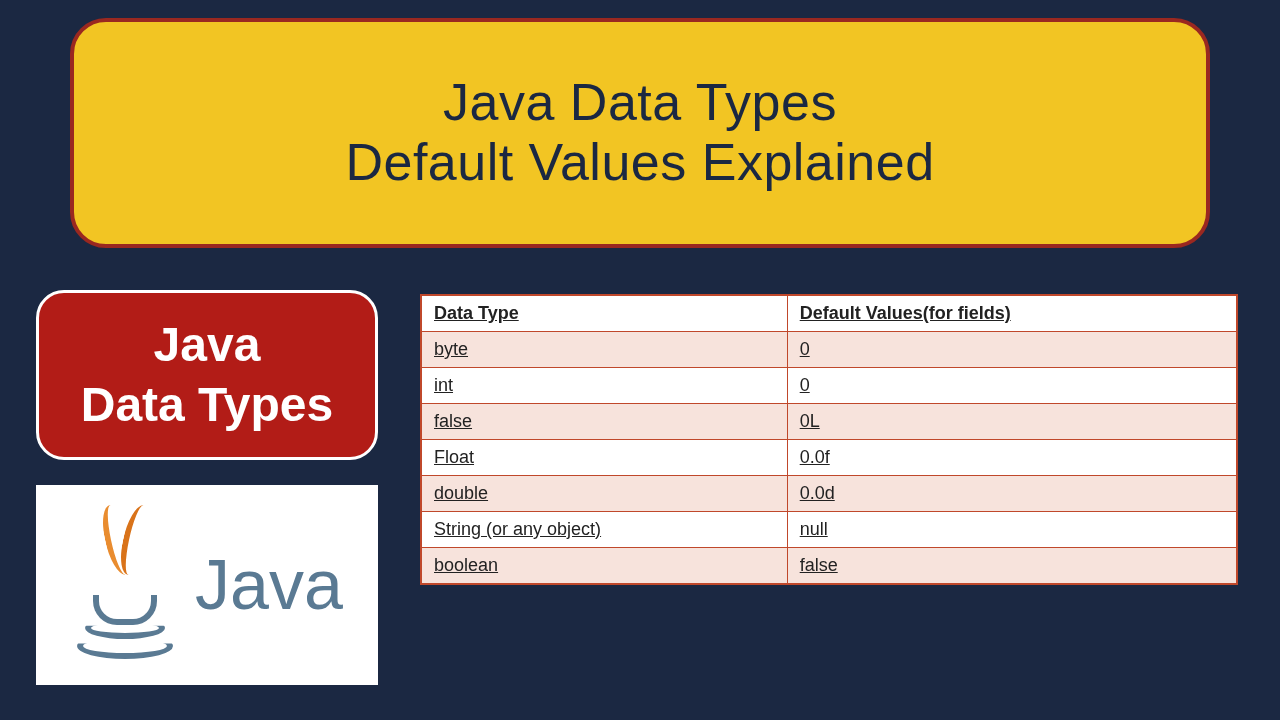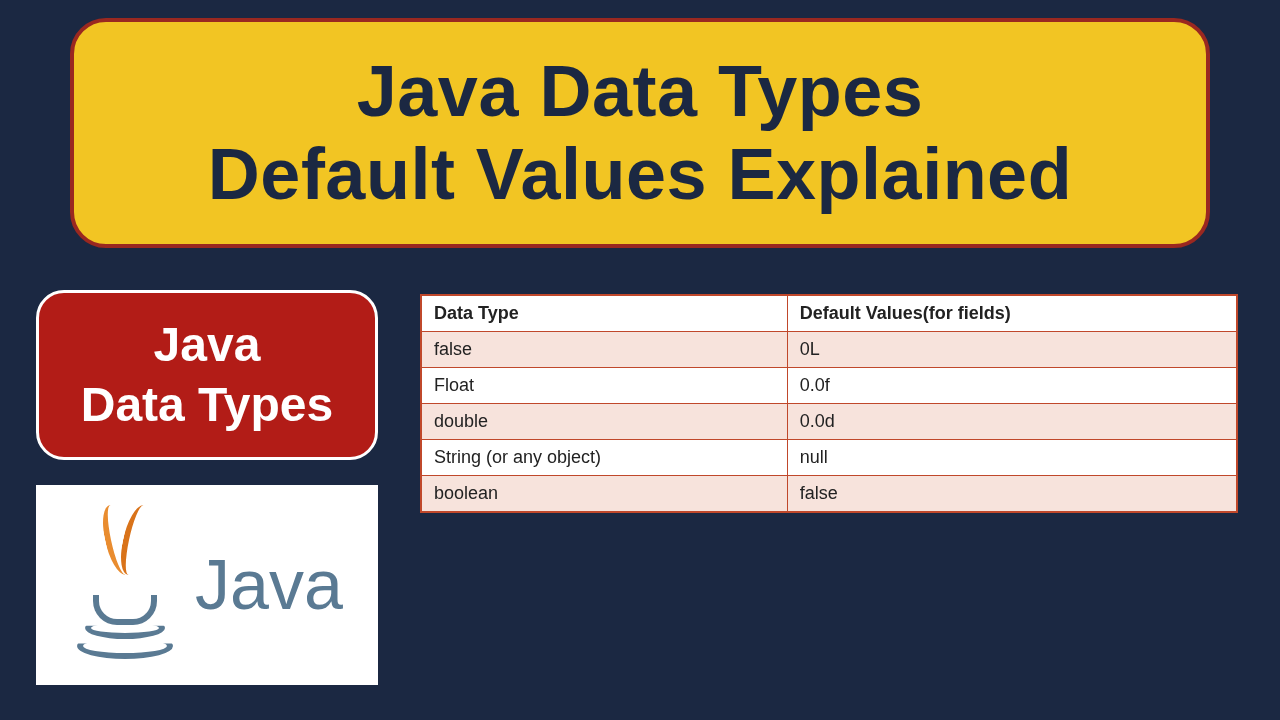--- a/index.html
+++ b/index.html
@@ -21,22 +21,22 @@
     border: 4px solid #9a2820;
     border-radius: 36px;
     display: flex;
     flex-direction: column;
     align-items: center;
     justify-content: center;
     padding: 10px 20px;
   }
   .title-banner .line {
     color: #1b2842;
-    font-weight: 700;
-    font-size: 72px;
+    font-weight: 400;
+    font-size: 52px;
     line-height: 1.15;
     text-align: center;
     letter-spacing: 0.5px;
   }
   .subtitle-card {
     position: absolute;
     left: 36px;
     top: 290px;
     width: 342px;
     height: 170px;
@@ -103,20 +103,21 @@
   .data-table {
     position: absolute;
     left: 420px;
     top: 294px;
     width: 818px;
     background: #fff;
     border: 2px solid #c0482b;
     border-collapse: collapse;
     font-size: 18px;
     color: #222;
+    text-decoration: underline;
   }
   .data-table th, .data-table td {
     border: 1px solid #c0482b;
     text-align: left;
     padding: 7px 12px;
     height: 36px;
   }
   .data-table th {
     font-weight: 700;
     background: #fff;
@@ -149,20 +150,28 @@
 
 <table class="data-table">
   <thead>
     <tr>
       <th>Data Type</th>
       <th>Default Values(for fields)</th>
     </tr>
   </thead>
   <tbody id="table-body">
       <tr>
+        <td>byte</td>
+        <td>0</td>
+      </tr>
+      <tr>
+        <td>int</td>
+        <td>0</td>
+      </tr>
+      <tr>
         <td>false</td>
         <td>0L</td>
       </tr>
       <tr>
         <td>Float</td>
         <td>0.0f</td>
       </tr>
       <tr>
         <td>double</td>
         <td>0.0d</td>

